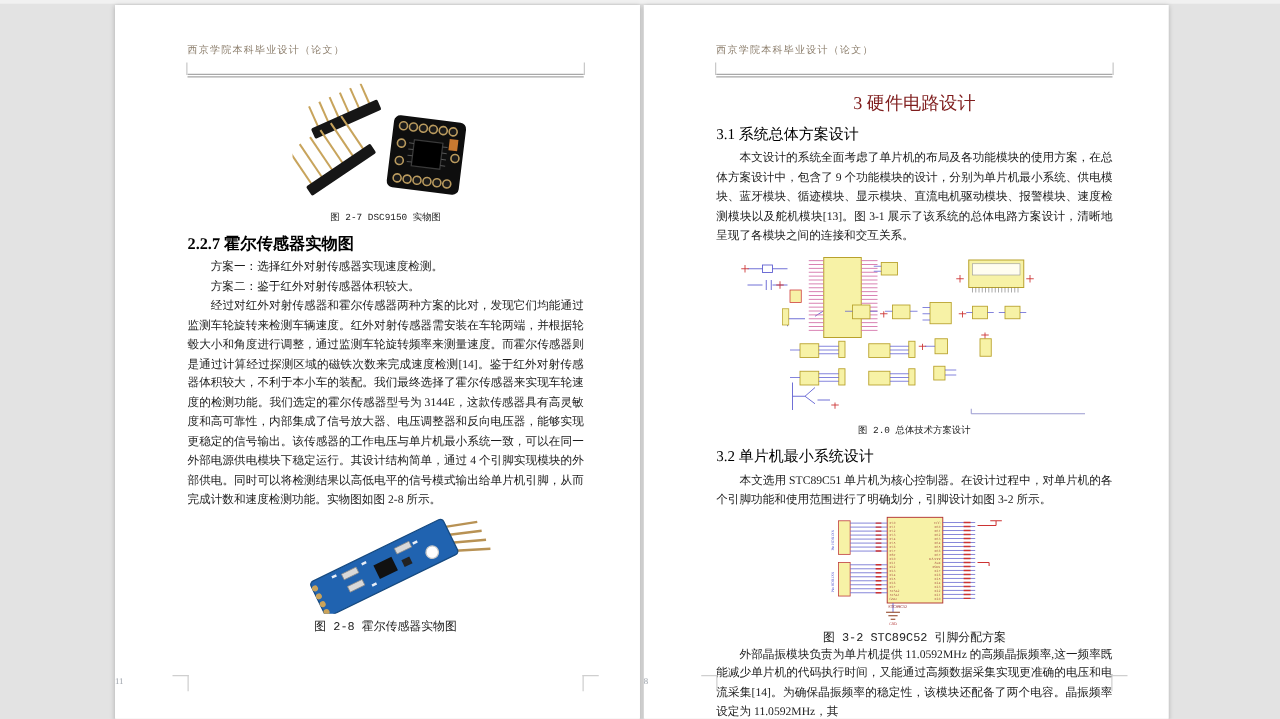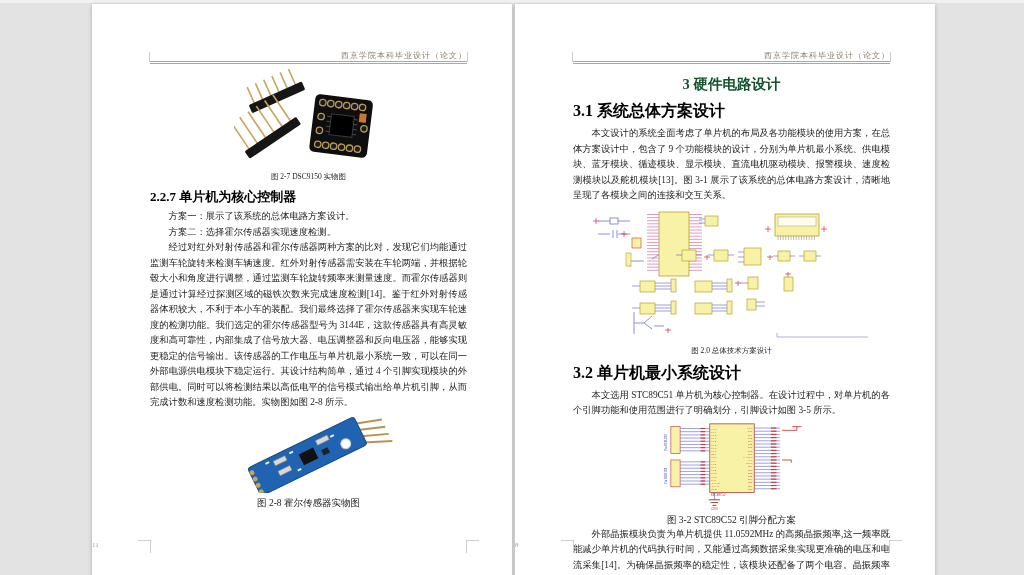--- a/index.html
+++ b/index.html
@@ -8,32 +8,32 @@
     background:#e3e3e3;
     font-family:"Liberation Serif","DejaVu Serif",serif;
   }
   .top-strip{position:absolute;top:0;left:0;width:100%;height:3px;background:#f1f1f1;}
   .spread{position:absolute;left:92px;top:4px;display:flex;gap:3px;}
   .page{
     width:420px;height:594px;background:#fff;position:relative;box-sizing:border-box;
     padding:0 45px 0 58px;box-shadow:0 1px 4px rgba(0,0,0,0.25);
   }
   .page-header{
-    position:relative;margin-top:46px;padding-bottom:0;
-    border-bottom:3px double #a8a8a8;text-align:right;
+    position:relative;margin-top:30px;padding-bottom:14px;
+    border-bottom:3px double #a8a8a8;text-align:left;
     font-size:8px;color:#8b7d6b;letter-spacing:1px;white-space:nowrap;
   }
   .cm{position:absolute;width:1px;height:10px;background:#c9c9c9;bottom:-1px;}
   .cm-l{left:-1px;}  .cm-r{right:-1px;}
   .figure{display:flex;justify-content:center;align-items:center;overflow:hidden;}
-  .caption{text-align:center;font-size:7.5px;color:#222;line-height:10px;margin-top:2px;}
+  .caption{text-align:center;font-size:7.5px;color:#222;line-height:10px;margin-top:2px;font-family:Liberation Mono, monospace;}
   .caption-lg{font-size:9.5px;line-height:13px;margin-top:3px;}
   .h-sub{font-size:13px;font-weight:bold;color:#000;margin:6px 0 3px;}
-  .h-sec{font-size:16px;font-weight:bold;color:#000;margin:7px 0 4px;}
-  .chap{font-size:14.5px;font-weight:bold;text-align:center;margin:11px 0 6px;color:#14532d;}
+  .h-sec{font-size:12px;font-weight:normal;color:#000;margin:7px 0 4px;}
+  .chap{font-size:14.5px;font-weight:normal;text-align:center;margin:11px 0 6px;color:#7f1d1d;}
   p.body{
     margin:0;font-size:9.3px;line-height:15.5px;text-align:justify;
     text-indent:2em;color:#1c1c1c;
   }
   .page-num{position:absolute;top:537px;left:0;right:0;text-align:left;font-size:7px;color:#9aa0a8;}
   .bm{position:absolute;top:536px;width:12px;height:12px;}
   .bm-l{left:46px;border-top:1px solid #cfcfcf;border-right:1px solid #cfcfcf;}
   .bm-r{right:33px;border-top:1px solid #cfcfcf;border-left:1px solid #cfcfcf;}
   .fig-2-7{height:103px;margin-top:3px;}
   .fig-2-8{height:82px;margin-top:1px;}
@@ -110,23 +110,23 @@
               <line x1="119" y1="54" x2="123" y2="54"></line>
             <line x1="119" y1="59" x2="123" y2="59"></line>
               <line x1="119" y1="64" x2="123" y2="64"></line>
           </g>
           <rect x="124" y="42" width="7" height="9" fill="#c87830"></rect>
         </g>
       </svg>
     </div>
     <div class="caption">图 2-7 DSC9150 实物图</div>
 
-    <div class="h-sub">2.2.7 单片机为核心控制器</div>
-    <p class="body">方案一：展示了该系统的总体电路方案设计。</p>
-    <p class="body">方案二：选择霍尔传感器实现速度检测。</p>
+    <div class="h-sub">2.2.7 霍尔传感器实物图</div>
+    <p class="body">方案一：选择红外对射传感器实现速度检测。</p>
+    <p class="body">方案二：鉴于红外对射传感器体积较大。</p>
     <p class="body">经过对红外对射传感器和霍尔传感器两种方案的比对，发现它们均能通过监测车轮旋转来检测车辆速度。红外对射传感器需安装在车轮两端，并根据轮毂大小和角度进行调整，通过监测车轮旋转频率来测量速度。而霍尔传感器则是通过计算经过探测区域的磁铁次数来完成速度检测[14]。鉴于红外对射传感器体积较大，不利于本小车的装配。我们最终选择了霍尔传感器来实现车轮速度的检测功能。我们选定的霍尔传感器型号为 3144E，这款传感器具有高灵敏度和高可靠性，内部集成了信号放大器、电压调整器和反向电压器，能够实现更稳定的信号输出。该传感器的工作电压与单片机最小系统一致，可以在同一外部电源供电模块下稳定运行。其设计结构简单，通过 4 个引脚实现模块的外部供电。同时可以将检测结果以高低电平的信号模式输出给单片机引脚，从而完成计数和速度检测功能。实物图如图 2-8 所示。</p>
 
     <div class="figure fig-2-8">
       <svg width="170" height="80" viewBox="0 0 170 80">
         <g transform="rotate(-26 85 42)">
           <g stroke="#b89254" stroke-width="2">
             <line x1="140" y1="34" x2="166" y2="42"></line>
             <line x1="140" y1="41" x2="166" y2="50"></line>
             <line x1="140" y1="48" x2="166" y2="58"></line>
             <line x1="140" y1="55" x2="166" y2="66"></line>
@@ -306,21 +306,21 @@
           </g>
         </g>
 
         <line x1="185" y1="130" x2="276" y2="130" stroke="#9a9ad0" stroke-width="0.8"></line>
         <line x1="185" y1="126" x2="185" y2="130" stroke="#9a9ad0" stroke-width="0.8"></line>
       </svg>
     </div>
     <div class="caption">图 2.0 总体技术方案设计</div>
 
     <div class="h-sec">3.2 单片机最小系统设计</div>
-    <p class="body">本文选用 STC89C51 单片机为核心控制器。在设计过程中，对单片机的各个引脚功能和使用范围进行了明确划分，引脚设计如图 3-5 所示。</p>
+    <p class="body">本文选用 STC89C51 单片机为核心控制器。在设计过程中，对单片机的各个引脚功能和使用范围进行了明确划分，引脚设计如图 3-2 所示。</p>
 
     <div class="figure fig-3-2">
       <svg id="fig32-svg" width="172" height="88" viewBox="0 0 172 95">
         <text x="16" y="22" transform="rotate(-90 16 22)" font-size="3.2" fill="#3a3ac8" text-anchor="middle" id="fig32-conn-label-1">Pin HDR1X8</text>
         <text x="16" y="58" transform="rotate(-90 16 58)" font-size="3.2" fill="#3a3ac8" text-anchor="middle" id="fig32-conn-label-2">Pin HDR1X8</text>
         <rect x="20" y="5" width="10" height="29" fill="#f7f2a6" stroke="#c04040" stroke-width="0.7"></rect>
         <rect x="20" y="41" width="10" height="29" fill="#f7f2a6" stroke="#c04040" stroke-width="0.7"></rect>
         <rect x="62" y="2" width="48" height="74" fill="#f7f2a6" stroke="#b03030" stroke-width="0.8"></rect>
         <g id="fig32-wires">
             <line x1="30" y1="7" x2="62" y2="7" stroke="#6b6bd0" stroke-width="0.7"></line>

